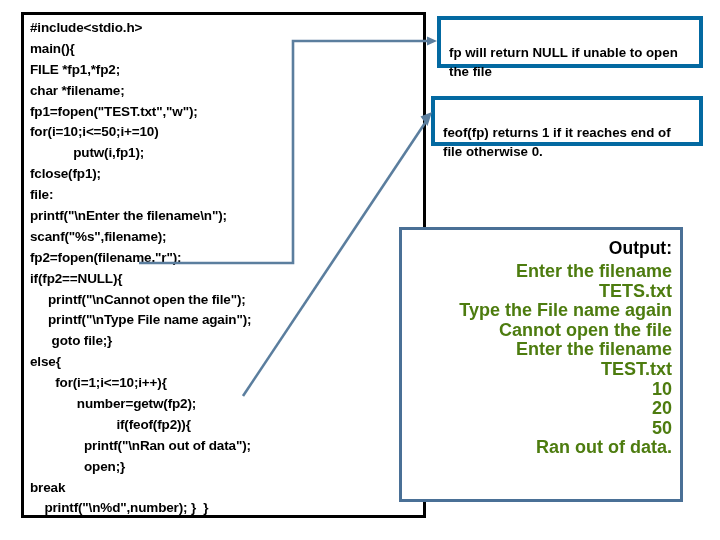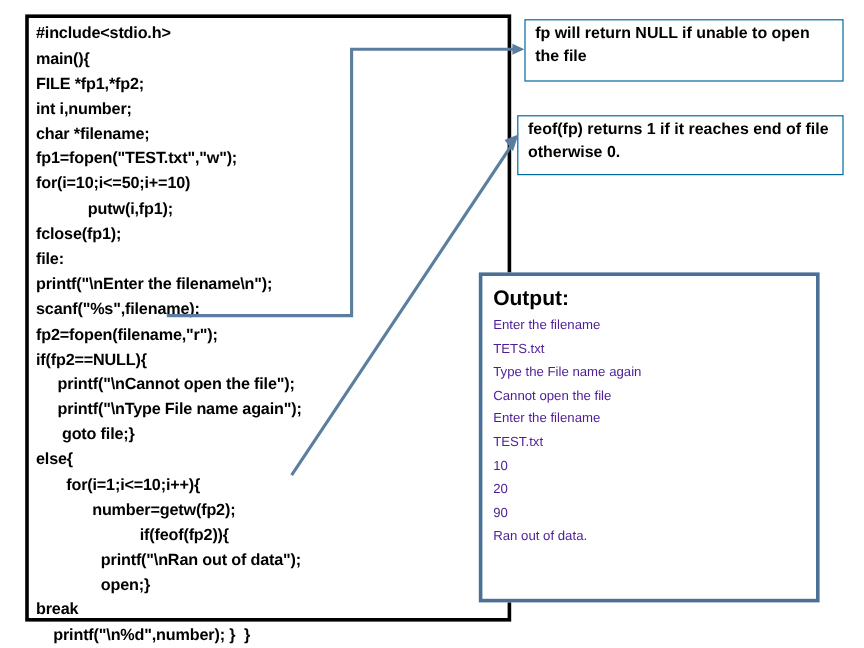--- a/index.html
+++ b/index.html
@@ -42,24 +42,24 @@
     line-height: 20.9px;
     height: 20.9px;
     white-space: pre;
     letter-spacing: -0.15px;
   }
 
   
   .callout {
     position: absolute;
     box-sizing: border-box;
-    border: 1px solid #0369a1;
+    border: 4px solid #0369a1;
     background: #ffffff;
     z-index: 6;
-    padding: 1px 7px 4px 8px;
+    padding: 23px 7px 4px 8px;
   }
   .callout-text {
     font-family: "Liberation Sans", sans-serif;
     font-size: 13.3px;
     font-weight: bold;
     color: #000000;
     line-height: 19px;
   }
   #callout-null {
     left: 437px;
@@ -79,34 +79,35 @@
     position: absolute;
     left: 399px;
     top: 227px;
     width: 284px;
     height: 275px;
     box-sizing: border-box;
     border: 3px solid #4a7096;
     background: #ffffff;
     z-index: 5;
     padding: 6px 8px 4px 9px;
+    text-align: right;
   }
   #output-title {
     font-family: "Liberation Sans", sans-serif;
     font-size: 17.5px;
     font-weight: bold;
     color: #000000;
     line-height: 24px;
     margin-bottom: 2px;
   }
   .output-line {
     font-family: "Liberation Sans", sans-serif;
-    font-size: 11px;
-    font-weight: normal;
-    color: #4c1d95;
+    font-size: 18px;
+    font-weight: bold;
+    color: #4d7c0f;
     line-height: 19.6px;
     white-space: pre;
   }
 
   
   #connectors {
     position: absolute;
     left: 0;
     top: 0;
     width: 720px;
@@ -127,21 +128,20 @@
 
     <line x1="243" y1="396" x2="427" y2="120" stroke="#5b7e9e" stroke-width="2.6"></line>
     <polygon points="432,112 420.5,116.6 427.5,126" fill="#5b7e9e"></polygon>
   </svg>
 
   <div id="code-box">
     <div id="code-lines">
         <div class="code-line">#include&lt;stdio.h&gt;</div>
         <div class="code-line">main(){</div>
         <div class="code-line">FILE *fp1,*fp2;</div>
-        <div class="code-line">int i,number;</div>
         <div class="code-line">char *filename;</div>
         <div class="code-line">fp1=fopen("TEST.txt","w");</div>
         <div class="code-line">for(i=10;i&lt;=50;i+=10)</div>
         <div class="code-line">            putw(i,fp1);</div>
         <div class="code-line">fclose(fp1);</div>
         <div class="code-line">file:</div>
         <div class="code-line">printf("\nEnter the filename\n");</div>
         <div class="code-line">scanf("%s",filename);</div>
         <div class="code-line">fp2=fopen(filename,"r");</div>
         <div class="code-line">if(fp2==NULL){</div>
@@ -171,18 +171,18 @@
     <div id="output-title">Output:</div>
     <div id="output-lines">
         <div class="output-line">Enter the filename</div>
         <div class="output-line">TETS.txt</div>
         <div class="output-line">Type the File name again</div>
         <div class="output-line">Cannot open the file</div>
         <div class="output-line">Enter the filename</div>
         <div class="output-line">TEST.txt</div>
         <div class="output-line">10</div>
         <div class="output-line">20</div>
-        <div class="output-line">90</div>
+        <div class="output-line">50</div>
         <div class="output-line">Ran out of data.</div>
       </div>
   </div>
 
 </div>
 
 </body></html>

